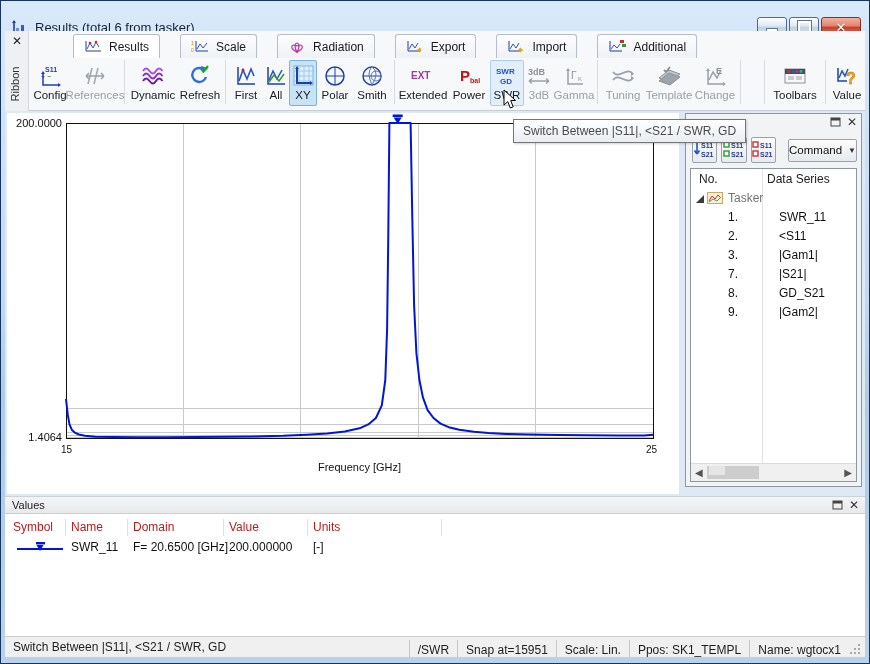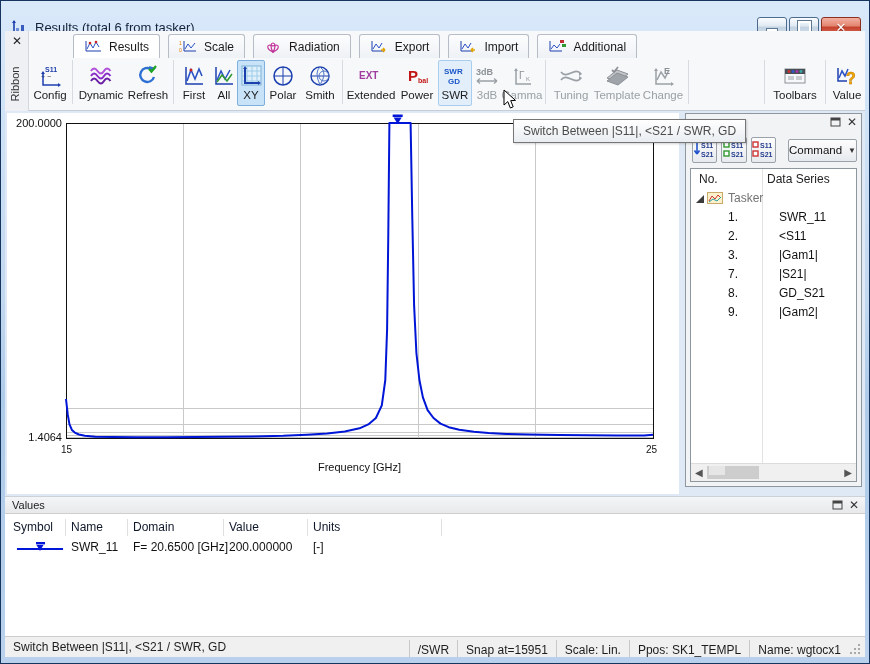--- a/index.html
+++ b/index.html
@@ -19,21 +19,21 @@
   .glyph-x{color:#fff;font-weight:bold;font-size:13px;line-height:13px;text-shadow:0 1px 1px #7d2417;}
   
   .client{position:absolute;left:4px;right:4px;top:30px;bottom:6px;background:#dfe9f5;overflow:hidden;}
   
   .ribbon{position:absolute;left:0;top:0;right:0;height:80px;background:#f6f8fa;border-bottom:1px solid #c6cdd6;box-sizing:border-box;}
   .ribbon-side{position:absolute;left:0;top:0;width:24px;height:80px;background:#eef0f3;border-right:1px solid #d4d7dc;box-sizing:border-box;}
   .ribbon-close{position:absolute;left:4px;top:3px;width:16px;height:16px;text-align:center;line-height:15px;
     font-size:12px;font-weight:bold;color:#222;cursor:default;}
   .ribbon-side-label{position:absolute;left:-19px;top:46px;width:60px;height:14px;text-align:center;
     transform:rotate(-90deg);font-size:11px;color:#333;}
-  .tabs{position:absolute;left:28px;top:3px;height:24px;display:flex;gap:8px;padding-left:40px;}
+  .tabs{position:absolute;left:28px;top:3px;height:24px;display:flex;gap:20px;padding-left:40px;}
   .tab{height:24px;border:1px solid #b7bdc7;border-bottom:none;border-radius:3px 3px 0 0;
     background:linear-gradient(180deg,#fdfdfe,#eef1f5);display:flex;align-items:center;padding:0 10px;box-sizing:border-box;font-size:12px;color:#1a1a1a;}
   .tab.active{background:#fff;}
   .tab svg{margin-right:7px;}
   .toolbar{position:absolute;left:26px;top:27px;right:0;height:52px;display:flex;align-items:flex-start;padding-top:2px;box-sizing:border-box;}
   .titem{display:flex;flex-direction:column;align-items:center;justify-content:flex-start;height:46px;border:1px solid transparent;border-radius:2px;box-sizing:border-box;padding-top:1px;}
   .titem .ticon{height:27px;display:flex;align-items:center;}
   .titem .tlabel{font-size:11.5px;color:#1c1c1c;white-space:nowrap;}
   .titem.disabled .tlabel{color:#9aa0a4;}
   .titem.sel{background:#c8e2f8;border-color:#7db0de;}
@@ -66,21 +66,21 @@
   .tree-row{position:relative;height:19px;font-size:12px;color:#737373;}
   .hscroll{position:absolute;left:0;right:0;bottom:0;height:17px;background:#f0f0f0;border-top:1px solid #dcdcdc;}
   .hs-arrow{position:absolute;top:2px;font-size:10px;color:#555;line-height:13px;}
   .hs-thumb{position:absolute;left:16px;top:2px;width:52px;height:13px;background:#cdcdcd;}
   .hs-thumb-in{position:absolute;left:18px;top:2px;width:16px;height:9px;background:#e6e6e6;}
   
   .values-panel{position:absolute;left:0;right:0;top:465px;height:141px;background:#fff;text-align:right;}
   .values-header{position:absolute;left:0;right:0;top:0;height:18px;background:linear-gradient(180deg,#f4f5f6,#e7e9eb);
     border-top:1px solid #cdd2d8;border-bottom:1px solid #cfcfcf;box-sizing:border-box;font-size:11px;color:#222;}
   .values-header .vtitle{position:absolute;left:7px;top:2px;}
-  .vt-head{position:absolute;left:0;right:0;top:22px;height:20px;font-size:12px;color:#0f172a;padding-left:12px;}
+  .vt-head{position:absolute;left:0;right:0;top:22px;height:20px;font-size:12px;color:#b91c1c;padding-left:12px;}
   .vt-head span{position:absolute;top:2px;}
   .vt-sep{position:absolute;top:1px;height:17px;width:1px;background:#e0e0e0;}
   .vt-row{position:absolute;left:0;right:0;top:42px;height:20px;font-size:12px;color:#111;}
   .vt-row span{position:absolute;top:2px;}
   
   .statusbar{position:absolute;left:0;right:0;bottom:0;height:21px;background:#f0f0f0;border-top:1px solid #cdcdcd;
     font-size:12px;color:#1d1d1d;box-sizing:border-box;}
   .sb-left{position:absolute;left:8px;top:3px;}
   .sb-right{position:absolute;right:2px;top:0;height:100%;display:flex;align-items:flex-end;}
   .sb-item{border-left:1px solid #c9c9c9;padding:3px 8px 0 8px;white-space:nowrap;}
@@ -181,20 +181,29 @@
         <div class="titem" style="width:38px">
           <div class="ticon">
               <svg width="24" height="24" viewBox="0 0 24 24">
                 <text x="7" y="8" font-size="7" font-weight="bold" fill="#1c3fae">S11</text>
                 <text x="3" y="15" font-size="7" fill="#333">+ −</text>
                 <path d="M5,9 V21 H21" stroke="#1c3fae" stroke-width="1.5" fill="none"></path>
                 <path d="M3,10 L5,7 L7,10 Z M20,19 L23,21 L20,23 Z" fill="#1c3fae"></path>
               </svg>
             </div>
           <div class="tlabel">Config</div>
+        </div>
+        <div class="titem disabled" style="width:52px">
+          <div class="ticon">
+              <svg width="24" height="24" viewBox="0 0 24 24">
+                <path d="M9,4 L5,20 M15,4 L11,20" stroke="#a6abb0" stroke-width="1.6"></path>
+                <path d="M3,12 H21 M3,12 l3,-3 M3,12 l3,3 M21,12 l-3,-3 M21,12 l-3,3" stroke="#9aa0a6" stroke-width="1.4" fill="none"></path>
+              </svg>
+            </div>
+          <div class="tlabel">References</div>
         </div>
         <div class="tsep"></div>
         <div class="titem" style="width:50px">
           <div class="ticon">
               <svg width="26" height="24" viewBox="0 0 26 24">
                 <path d="M3,7 q3,-5 6.5,0 t6.5,0 t6.5,0" stroke="#b04fd8" stroke-width="2" fill="none"></path>
                 <path d="M3,12 q3,-5 6.5,0 t6.5,0 t6.5,0" stroke="#8b2fc9" stroke-width="2" fill="none"></path>
                 <path d="M3,17 q3,-5 6.5,0 t6.5,0 t6.5,0" stroke="#6a1fa5" stroke-width="2" fill="none"></path>
               </svg>
             </div>

